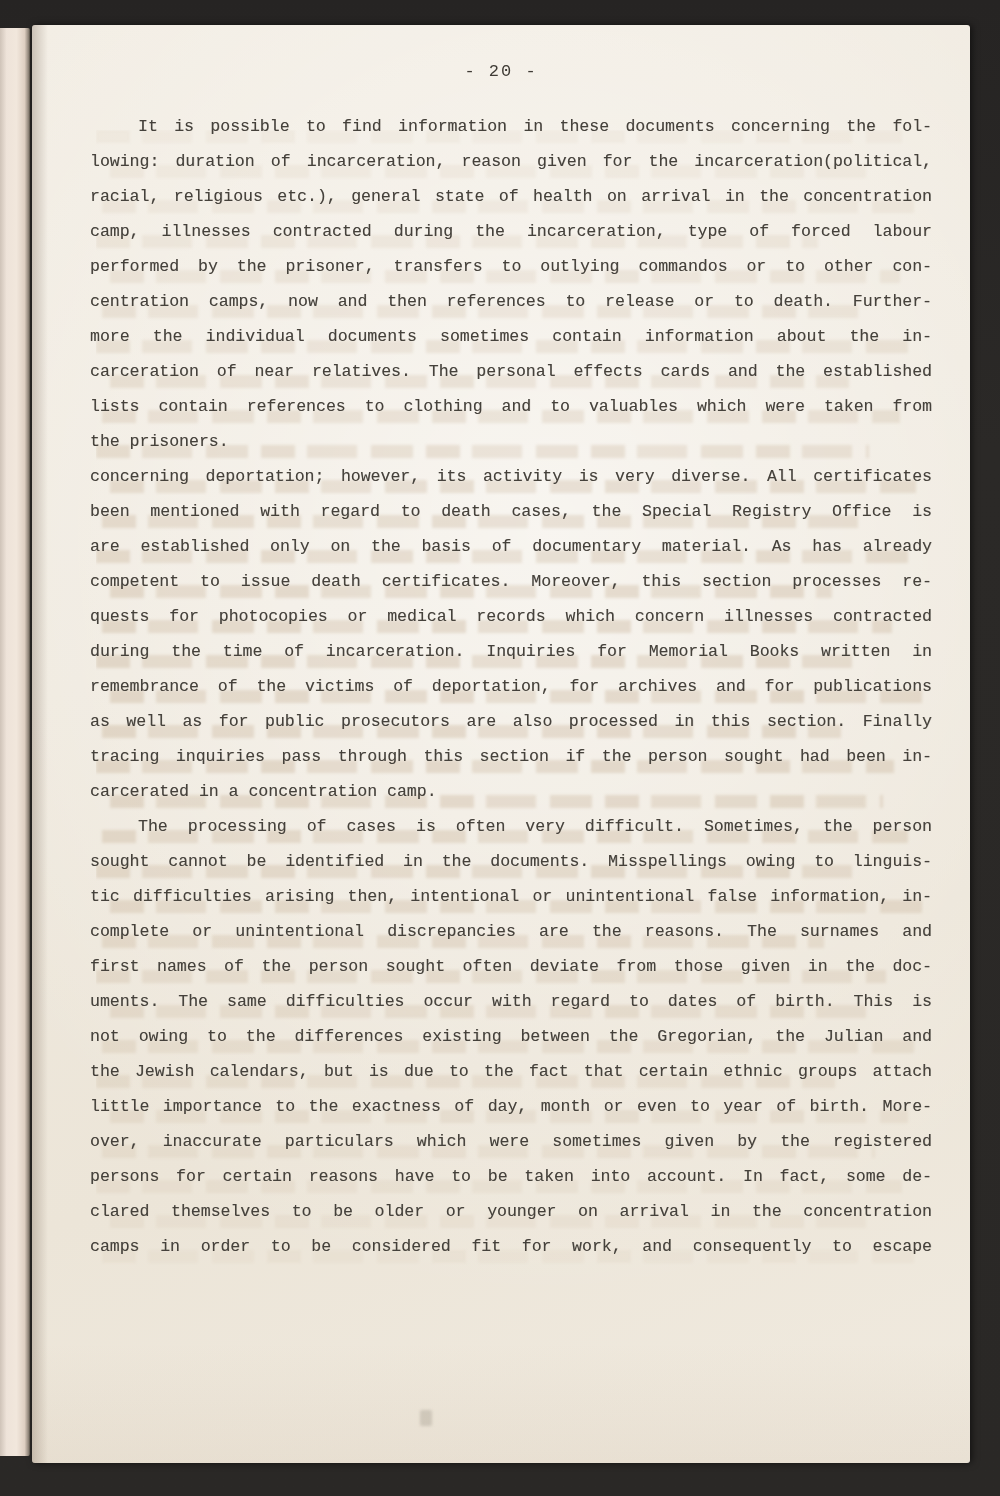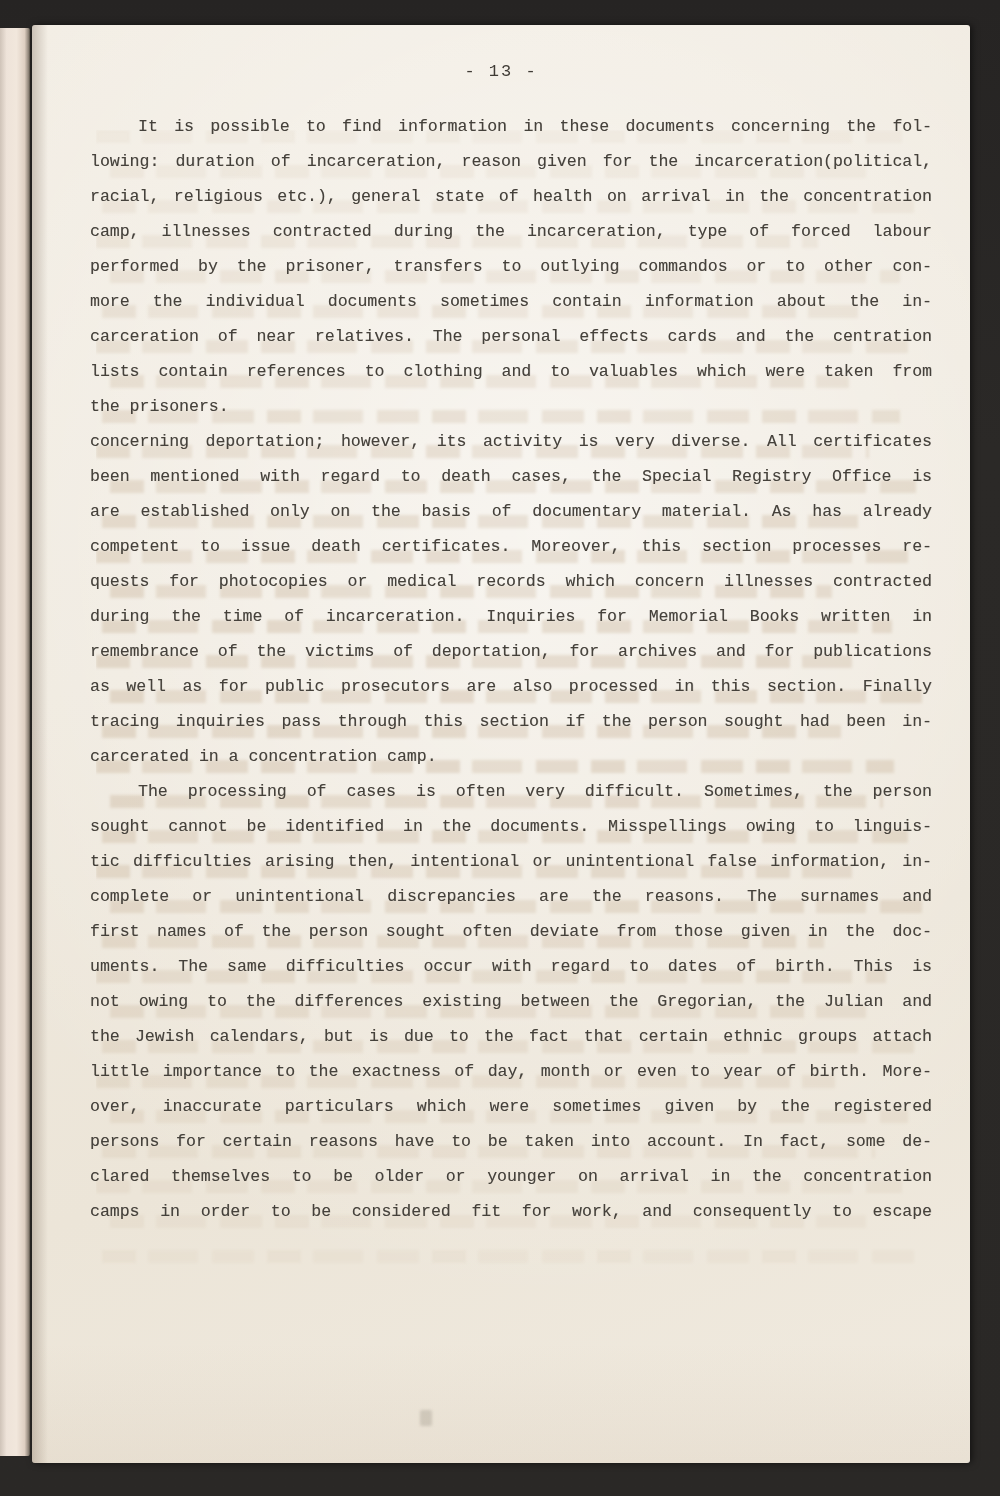--- a/index.html
+++ b/index.html
@@ -188,32 +188,33 @@
         <div class="ghost-line" style="opacity: 0.26; width: 91%; margin-left: 14px;"></div>
         <div class="ghost-line" style="opacity: 0.24; width: 98%; margin-left: 6px;"></div>
         <div class="ghost-line" style="opacity: 0.22; width: 88%; margin-left: 0px;"></div>
         <div class="ghost-line" style="opacity: 0.2; width: 95%; margin-left: 14px;"></div>
         <div class="ghost-line" style="opacity: 0.18; width: 92%; margin-left: 6px;"></div>
         <div class="ghost-line" style="opacity: 0.15; width: 96%; margin-left: 0px;"></div>
         <div class="ghost-line" style="opacity: 0.13; width: 90%; margin-left: 14px;"></div>
         <div class="ghost-line" style="opacity: 0.1; width: 97%; margin-left: 6px;"></div>
       </div>
 
-    <div class="page-number">- 13 -</div>
+    <div class="page-number">- 20 -</div>
 
 
     <div class="content">
       <div class="para">
           <div class="line first">It is possible to find information in these documents concerning the fol-</div>
           <div class="line">lowing: duration of incarceration, reason given for the incarceration(political,</div>
           <div class="line">racial, religious etc.), general state of health on arrival in the concentration</div>
           <div class="line">camp, illnesses contracted during the incarceration, type of forced labour</div>
           <div class="line">performed by the prisoner, transfers to outlying commandos or to other con-</div>
+          <div class="line">centration camps, now and then references to release or to death. Further-</div>
           <div class="line">more the individual documents sometimes contain information about the in-</div>
-          <div class="line">carceration of near relatives. The personal effects cards and the centration</div>
+          <div class="line">carceration of near relatives. The personal effects cards and the established</div>
           <div class="line">lists contain references to clothing and to valuables which were taken from</div>
           <div class="line endline">the prisoners.</div>
         </div>
       <div class="para">
           <div class="line">concerning deportation; however, its activity is very diverse. All certificates</div>
           <div class="line">been mentioned with regard to death cases, the Special Registry Office is</div>
           <div class="line">are established only on the basis of documentary material. As has already</div>
           <div class="line">competent to issue death certificates. Moreover, this section processes re-</div>
           <div class="line">quests for photocopies or medical records which concern illnesses contracted</div>
           <div class="line">during the time of incarceration. Inquiries for Memorial Books written in</div>

